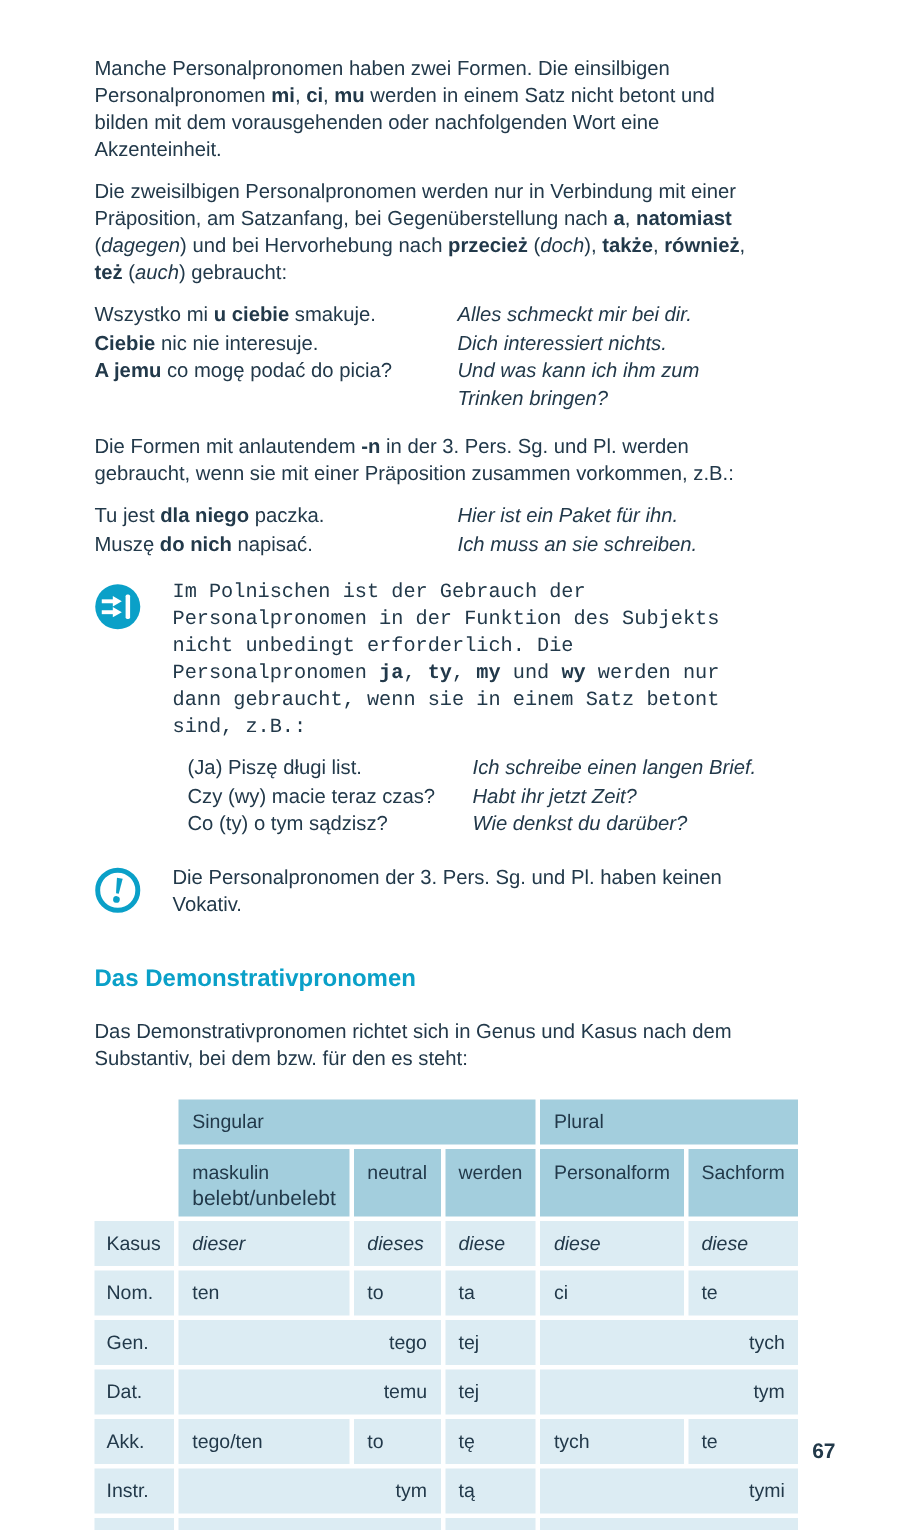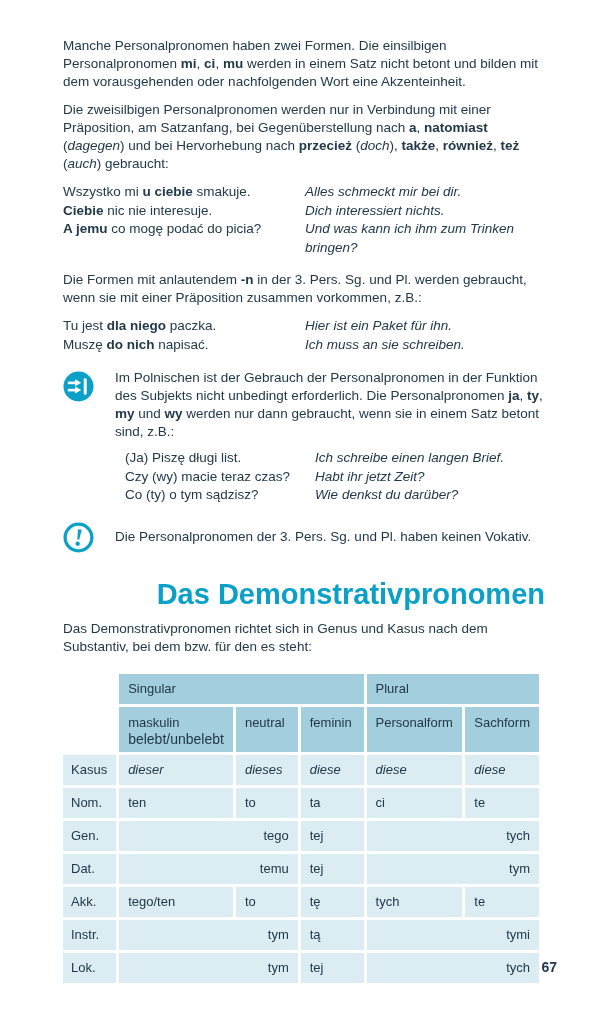--- a/index.html
+++ b/index.html
@@ -8,45 +8,44 @@
     --cell:#dcecf3;
     --ink:#22394a;
   }
   *{box-sizing:border-box;margin:0;padding:0;}
   html,body{background:#fff;}
   body{font-family:"Liberation Sans","DejaVu Sans",sans-serif;color:var(--ink);}
   .page{
     position:relative;
     width:606px;height:1020px;
     background:#fff;
-    padding:37px 61px 0 63px;
+    padding:37px 95px 0 63px;
     overflow:hidden;
     font-size:13.5px;line-height:18px;
   }
   .b{font-weight:bold;}
   .i{font-style:italic;}
   p.para{margin:0 0 10px;}
   .ex-block{margin:10px 0 14px;}
   .ex-row{display:flex;align-items:flex-start;line-height:18.5px;}
   .ex-pl{width:242px;flex:0 0 242px;}
   .ex-de{flex:1;font-style:italic;}
   .note{display:flex;margin:15px 0 0;}
   .note-icon-col{flex:0 0 52px;padding-top:2px;}
   .note-body{flex:1;}
   .note .ex-pl{width:190px;flex:0 0 190px;margin-left:10px;}
   .note .ex-block{margin:8px 0 0;}
-  .note p{margin:0;}
+  .note p{margin:0;font-family:Liberation Mono, monospace;}
   .warning{align-items:center;margin-top:17px;}
   .warning .note-icon-col{padding-top:0;}
   h1.section-title{
     color:var(--accent);
-    font-size:29px;line-height:26px;
+    font-size:16px;line-height:26px;
     font-weight:bold;
     margin:28px 0 13px;
-    text-align:right;
   }
   .section-intro{margin:0 0 15px;}
   table.dtable{
     width:100%;
     border-collapse:separate;
     border-spacing:3px;
     font-size:13px;
     margin-left:-3px;
     margin-top:2px;
   }
@@ -177,21 +176,21 @@
         <th colspan="3">Singular</th>
         <th colspan="2">Plural</th>
       </tr>
       <tr>
         <td class="blank"></td>
         <th class="top">
           <div>maskulin</div>
           <div class="sub">belebt/unbelebt</div>
         </th>
         <th class="top light">neutral</th>
-        <th class="top light">feminin</th>
+        <th class="top light">werden</th>
         <th class="top light">Personalform</th>
         <th class="top light">Sachform</th>
       </tr>
       <tr>
         <td class="lbl">Kasus</td>
         <td class="it">dieser</td>
         <td class="it">dieses</td>
         <td class="it">diese</td>
         <td class="it">diese</td>
         <td class="it">diese</td>

